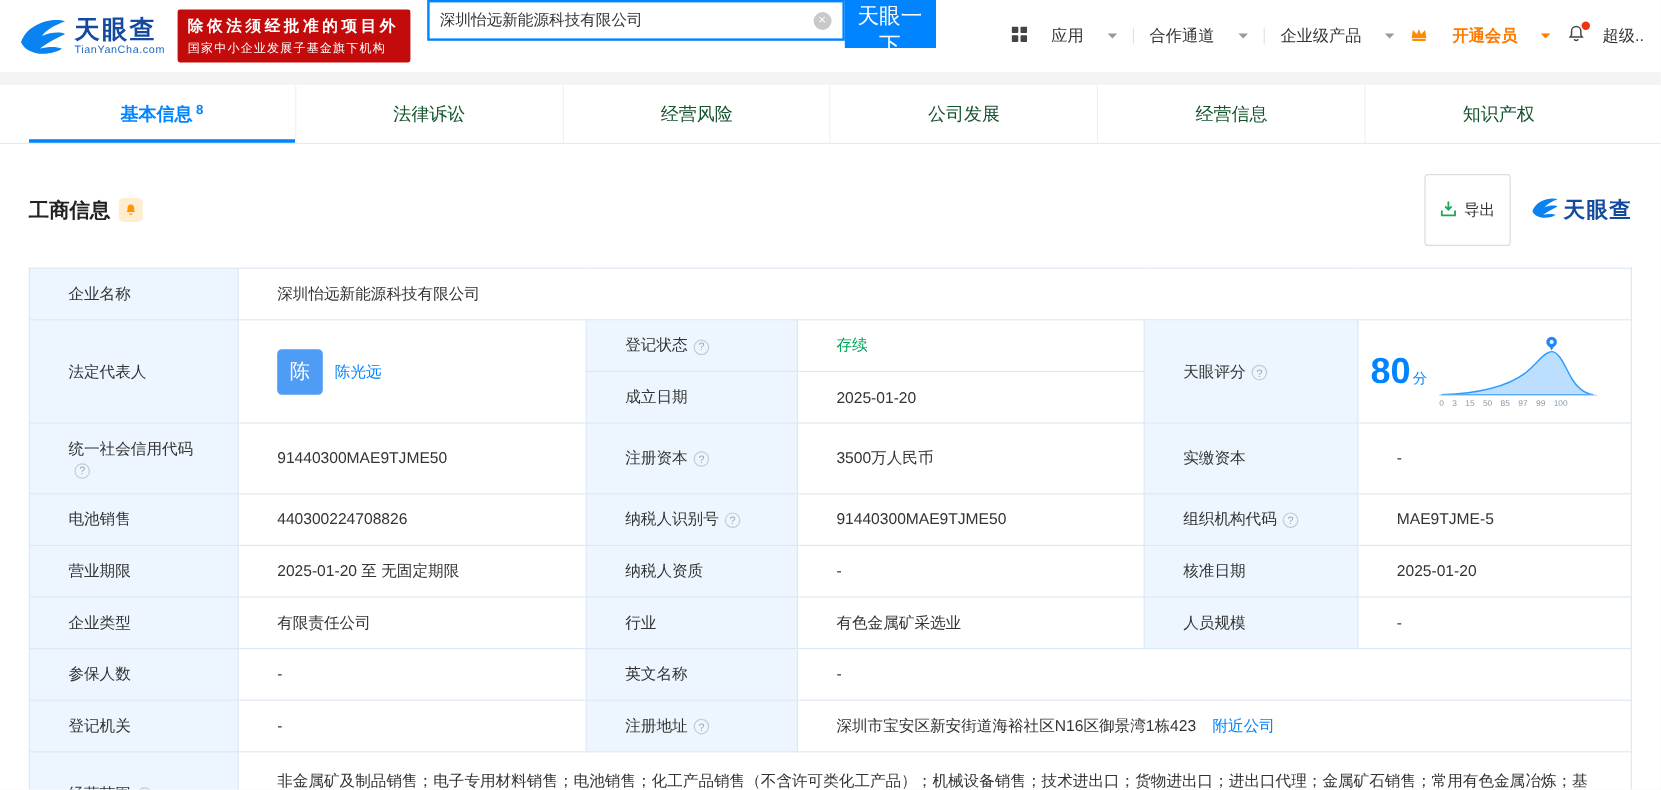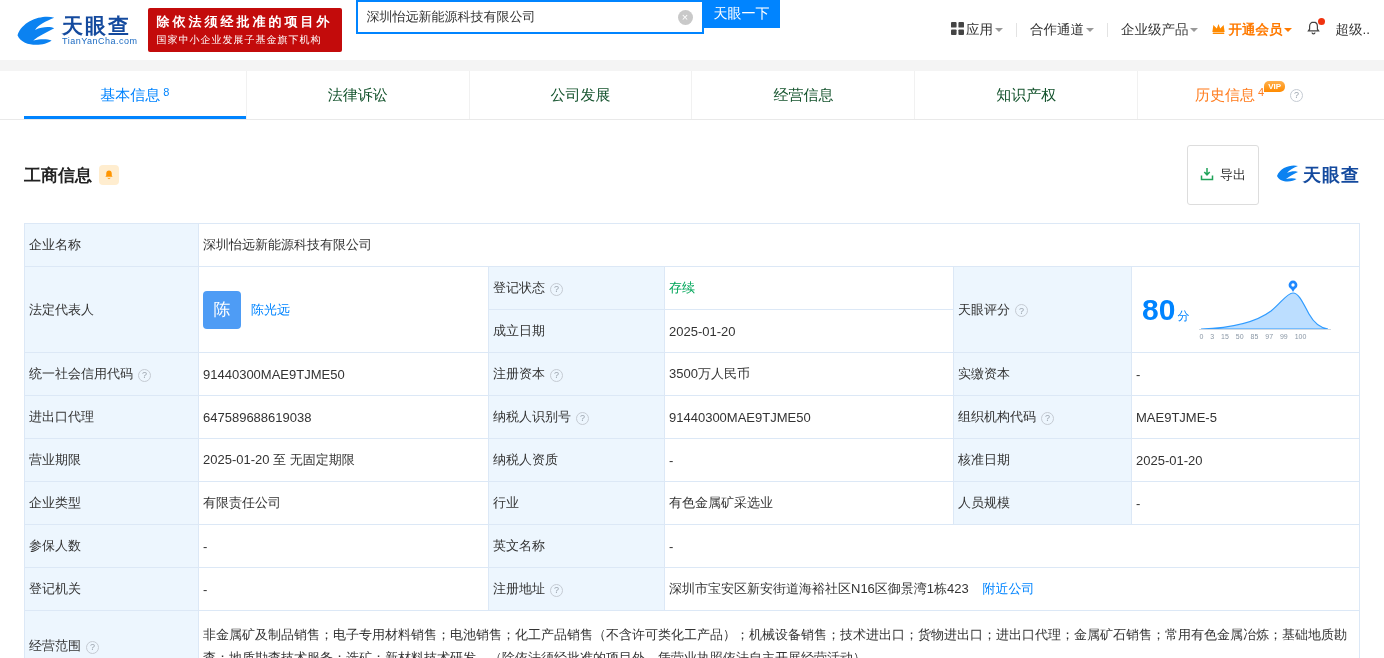--- a/index.html
+++ b/index.html
@@ -22,57 +22,57 @@
   .slogan2 { font-size:10px; margin-top:2px; letter-spacing:1px; }
 
   .search-area { margin-left:14px; align-self:flex-start; }
   .search-tabs { display:flex; align-items:flex-end; height:19px; }
   .stab { font-size:12px; color:#333; padding:2px 11px; cursor:pointer; }
   .stab.active { background:#0084ff; color:#fff; border-radius:2px 2px 0 0; }
   .search-row { display:flex; }
   .search-box { width:348px; height:34px; border:2px solid #0084ff; background:#fff; display:flex; align-items:center; }
   .search-box input { flex:1; border:none; outline:none; font-size:13px; color:#333; padding:0 9px; font-family:inherit; background:transparent; }
   .clear-icon { width:15px; height:15px; border-radius:50%; background:#c9c9c9; color:#fff; font-size:11px; line-height:15px; text-align:center; margin-right:9px; cursor:pointer; }
-  .search-btn { width:76px; height:28px; background:#0084ff; color:#fff; border:none; font-size:14px; cursor:pointer; font-family:inherit; }
+  .search-btn { width:76px; height:40px; background:#0084ff; color:#fff; border:none; font-size:18px; cursor:pointer; font-family:inherit; }
 
   .top-nav { margin-left:auto; display:flex; align-items:center; gap:13px; font-size:13.5px; white-space:nowrap; }
-  .nav-item { display:flex; align-items:center; gap:2px; cursor:pointer; color:#333; position:relative; }
+  .nav-item { display:flex; align-items:center; gap:20px; cursor:pointer; color:#333; position:relative; }
   .nav-item.vip { color:#ff7a00; font-weight:bold; }
   .caret { width:0; height:0; border:4px solid transparent; border-top-color:#999; margin-top:4px; }
   .caret.orange { border-top-color:#ff7a00; }
   .nav-sep { width:1px; height:14px; background:#e3e3e3; }
   .bell-wrap { position:relative; }
   .red-dot { position:absolute; top:-2px; right:-3px; width:7px; height:7px; border-radius:50%; background:#f0330f; }
 
   
   .band { height:11px; background:#f4f4f4; }
 
   
   .tabbar { display:flex; background:#fff; height:49px; border-bottom:1px solid #e9e9e9; padding:0 24px; }
   .tab { flex:1; display:flex; align-items:center; justify-content:center; font-size:15px; color:#14532d; cursor:pointer; position:relative; border-right:1px solid #f1f1f1; }
   .tab:last-child { border-right:none; }
   .tab sup { font-size:11px; margin-left:3px; transform:translateY(-3px); }
-  .tab.active { color:#0084ff; font-weight:normal; box-shadow:inset 0 -3px 0 #0084ff; }
+  .tab.active { color:#0084ff; font-weight:bold; box-shadow:inset 0 -3px 0 #0084ff; }
   .tab.history { color:#ff7d20; }
   .vip-badge { font-size:8px; font-weight:bold; background:linear-gradient(180deg,#ffb14d,#ff8a00); color:#fff; border-radius:5px 5px 5px 0; padding:1px 4px; position:relative; top:-9px; left:0; }
   .q-icon { display:inline-flex; align-items:center; justify-content:center; width:13px; height:13px; border:1px solid #c5cbd3; border-radius:50%; color:#9aa3ad; font-size:9px; margin-left:5px; flex:none; }
 
   
   .content { padding:0 24px 20px; background:#fff; }
   .section-head { display:flex; align-items:center; padding:25px 0 18px; }
   .section-head h2 { margin:0; font-size:17px; color:#222; }
   .sub-bell { margin-left:7px; width:20px; height:20px; background:#ffedcf; border-radius:4px; display:flex; align-items:center; justify-content:center; cursor:pointer; }
   .head-right { margin-left:auto; display:flex; align-items:center; gap:16px; }
   .export-btn { display:flex; align-items:center; gap:6px; background:#fff; border:1px solid #ddd; border-radius:3px; padding:20px 12px; font-size:13px; color:#333; cursor:pointer; font-family:inherit; }
   .mini-logo { display:flex; align-items:center; gap:4px; }
   .mini-logo .logo-cn { font-size:18px; letter-spacing:1px; color:#144a9e; }
 
   
   table.info-table { width:100%; border-collapse:collapse; border:1px solid #dce8f6; font-size:13px; table-layout:fixed; }
-  .info-table td { border:1px solid #dce8f6; padding:12px 4px; color:#333; vertical-align:middle; word-break:break-all; }
+  .info-table td { border:1px solid #dce8f6; padding:12px 32px; color:#333; vertical-align:middle; word-break:break-all; }
   .info-table td.lbl { background:#edf6fe; }
   .green { color:#00a65a; }
   a.link { color:#0084ff; text-decoration:none; cursor:pointer; }
   .rep { display:flex; align-items:center; gap:10px; }
   .avatar { width:38px; height:38px; border-radius:4px; background:#4e9cf5; color:#fff; display:flex; align-items:center; justify-content:center; font-size:17px; cursor:pointer; flex:none; }
 
   .score-cell { padding:4px 10px !important; }
   .score-wrap { display:flex; align-items:center; gap:10px; justify-content:flex-start; }
   .score-num { color:#0084ff; white-space:nowrap; }
   .score-num b { font-size:30px; font-weight:bold; }
@@ -166,33 +166,30 @@
 
   <nav class="tabbar">
     <div class="tab active">
       <span>基本信息</span>
       <sup>8</sup>
     </div>
     <div class="tab">
       <span>法律诉讼</span>
     </div>
     <div class="tab">
+      <span>经营风险</span>
+    </div>
+    <div class="tab">
       <span>公司发展</span>
     </div>
     <div class="tab">
       <span>经营信息</span>
     </div>
     <div class="tab">
       <span>知识产权</span>
-    </div>
-    <div class="tab history">
-      <span>历史信息</span>
-      <sup>4</sup>
-      <span class="vip-badge">VIP</span>
-      <span class="q-icon">?</span>
     </div>
   </nav>
 
   <main class="content">
 
     <div class="section-head">
       <h2>工商信息</h2>
       <span class="sub-bell">
         <svg width="12" height="12" viewBox="0 0 24 24">
             <path d="M12 3 C8.7 3 6.5 5.6 6.5 8.8 V13 L4.8 15.4 H19.2 L17.5 13 V8.8 C17.5 5.6 15.3 3 12 3 Z" fill="#ff9500"></path>
@@ -278,22 +275,22 @@
       <tr>
         <td class="lbl"><span>统一社会信用代码</span><span class="q-icon">?</span></td>
         <td><span>91440300MAE9TJME50</span></td>
         <td class="lbl"><span>注册资本</span><span class="q-icon">?</span></td>
         <td><span>3500万人民币</span></td>
         <td class="lbl"><span>实缴资本</span></td>
         <td><span>-</span></td>
       </tr>
 
       <tr>
-        <td class="lbl"><span>进出口代理</span></td>
-        <td><span>647589688619038</span></td>
+        <td class="lbl"><span>电池销售</span></td>
+        <td><span>440300224708826</span></td>
         <td class="lbl"><span>纳税人识别号</span><span class="q-icon">?</span></td>
         <td><span>91440300MAE9TJME50</span></td>
         <td class="lbl"><span>组织机构代码</span><span class="q-icon">?</span></td>
         <td><span>MAE9TJME-5</span></td>
       </tr>
 
       <tr>
         <td class="lbl"><span>营业期限</span></td>
         <td><span>2025-01-20 至 无固定期限</span></td>
         <td class="lbl"><span>纳税人资质</span></td>

